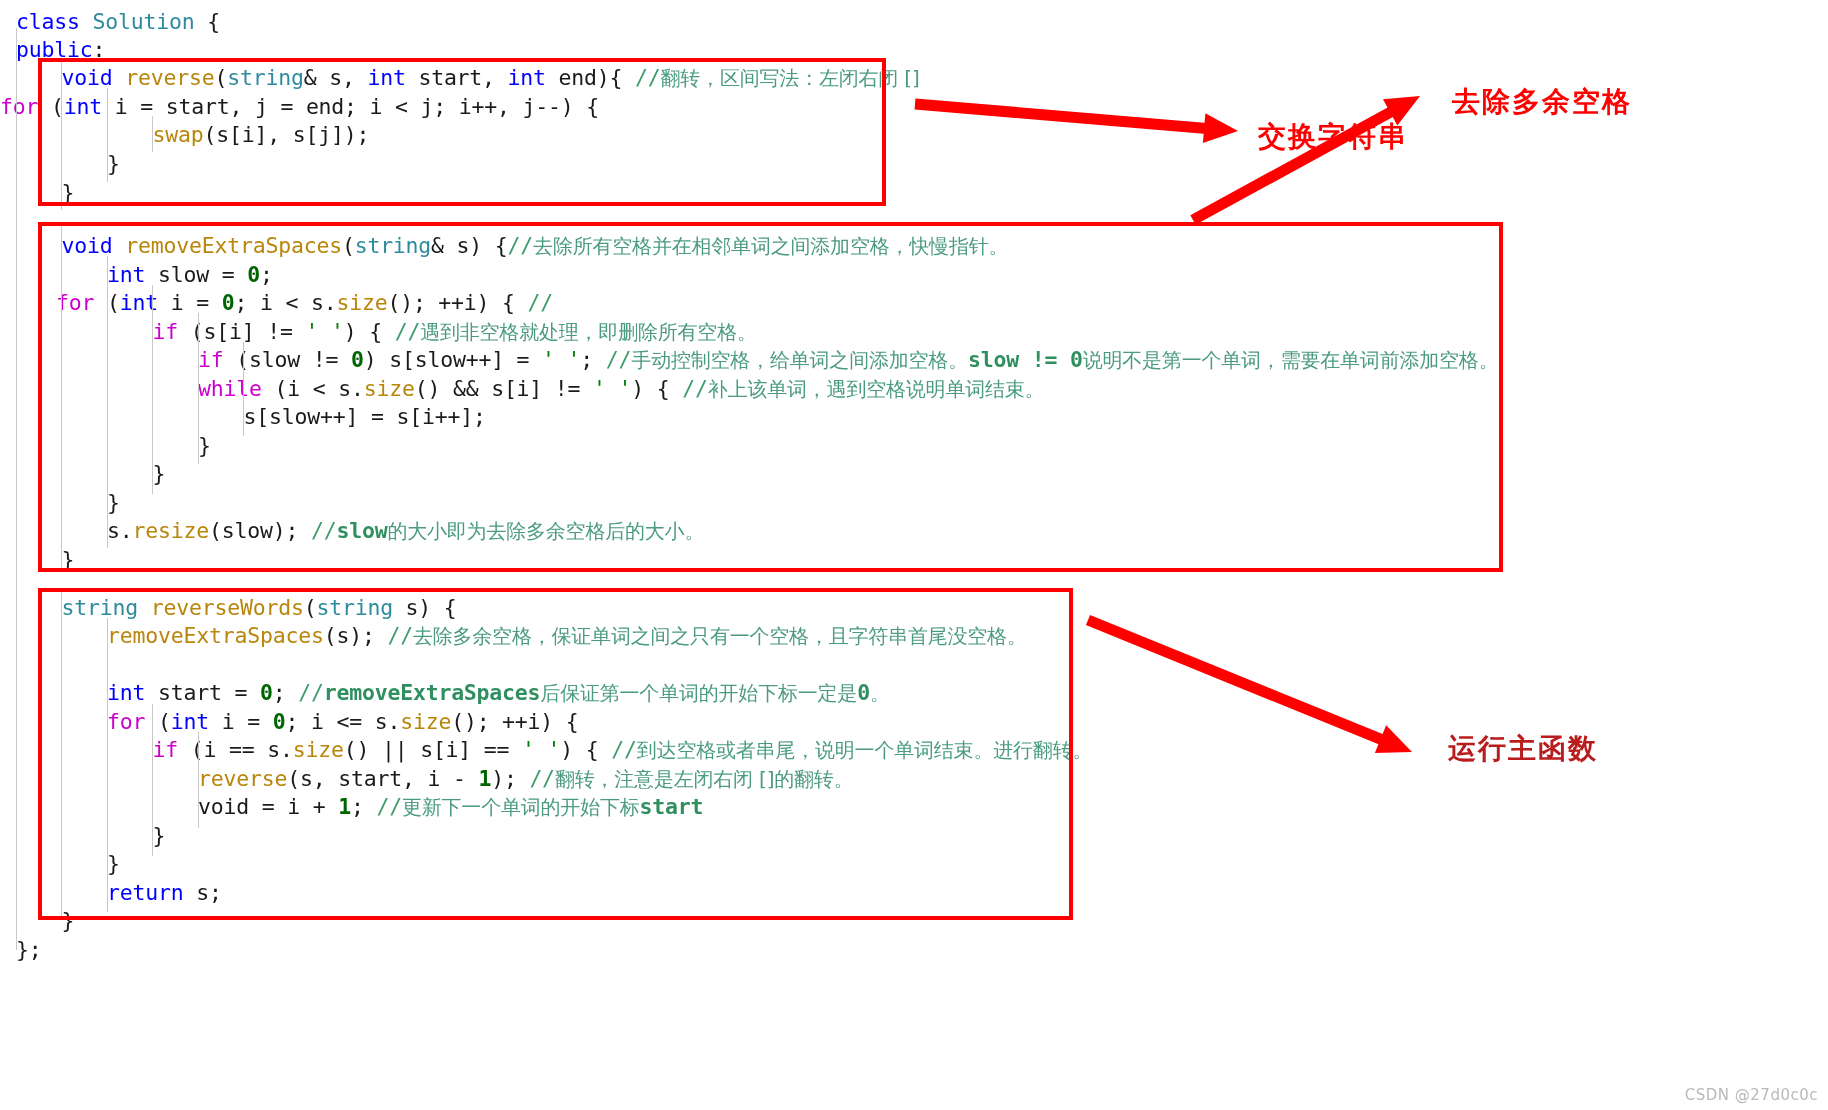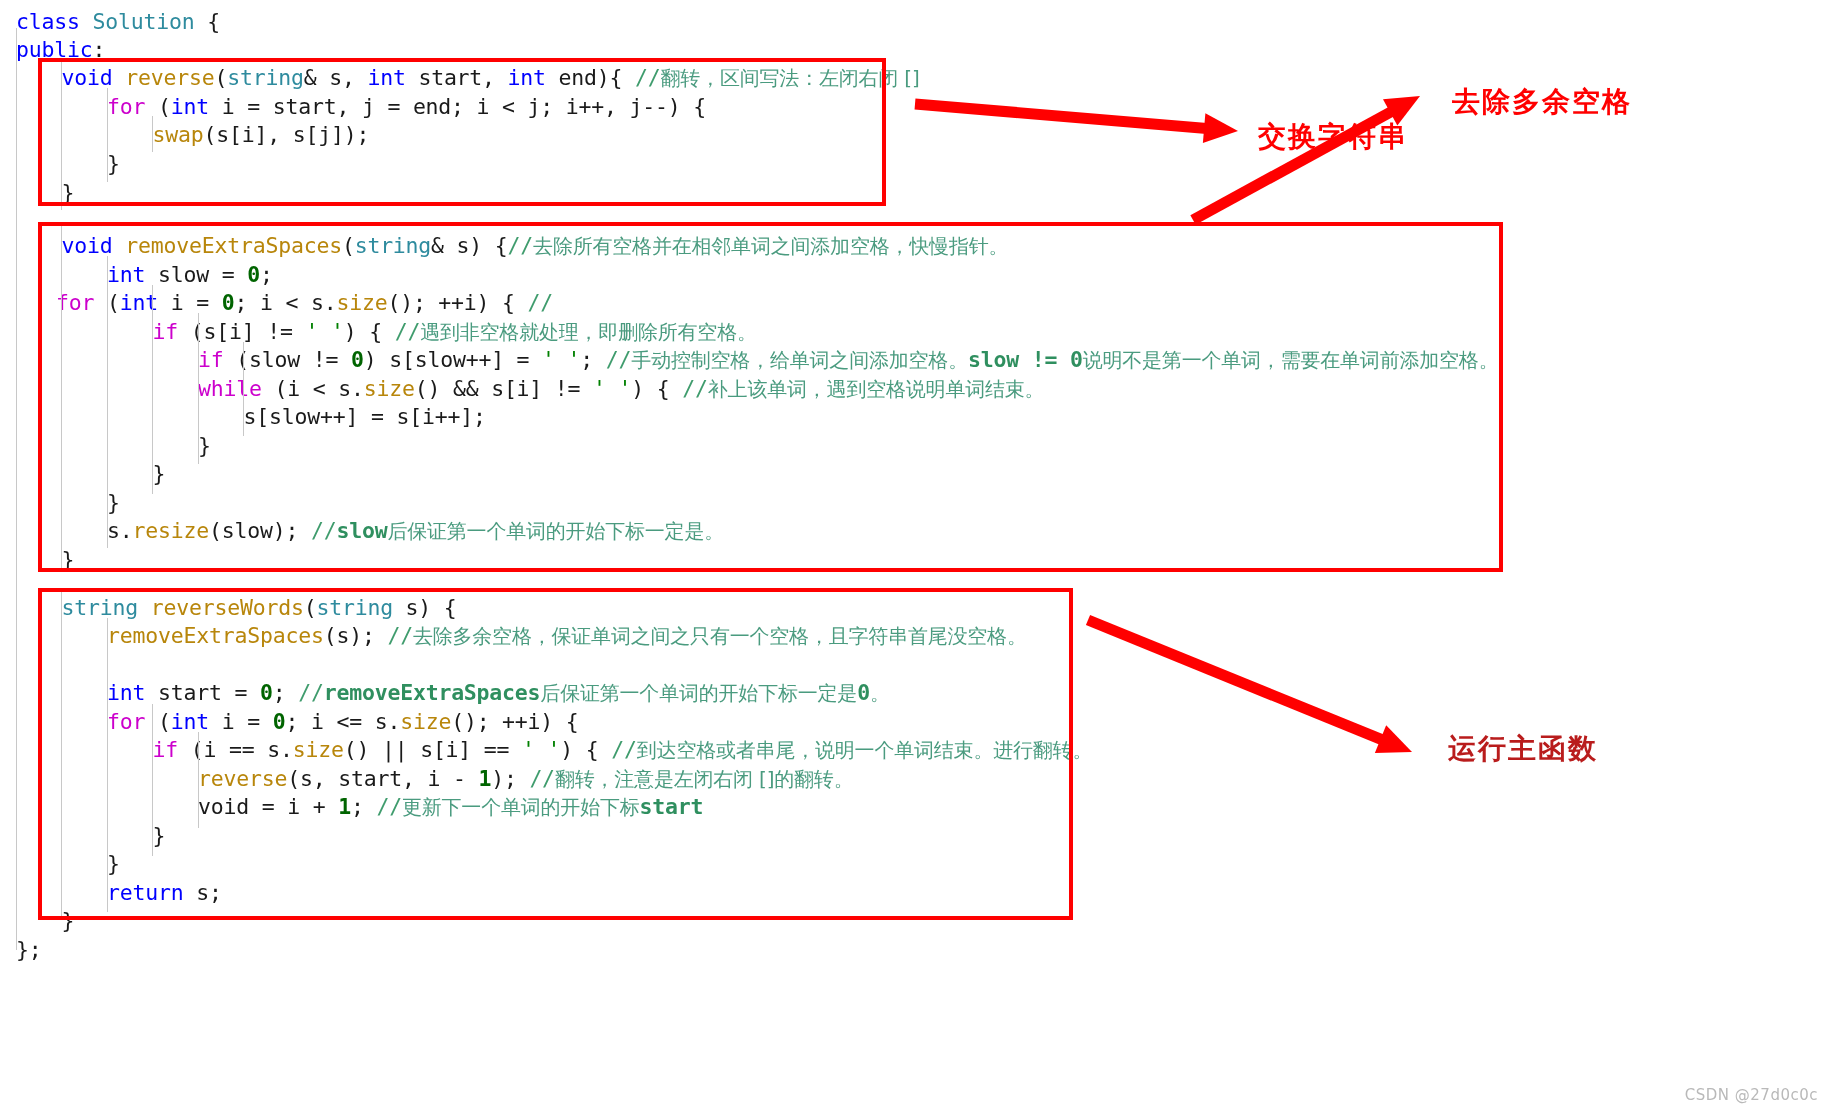--- a/index.html
+++ b/index.html
@@ -91,36 +91,36 @@
     letter-spacing: 0.5px;
   }
 </style>
 </head>
 <body>
 
 <div id="code-canvas">
     <div class="code-line" style="top: 36px;"><span style="display: inline-block; padding-left: 16px;"><span class="kw">public</span><span class="plain">:</span></span></div>
     <div class="code-line" style="top: 8px;"><span style="display: inline-block; padding-left: 16px;"><span class="kw">class </span><span class="type">Solution</span><span class="plain"> {</span></span></div>
     <div class="code-line" style="top: 64px;"><span style="display: inline-block; padding-left: 61.5px;"><span class="kw">void </span><span class="fn">reverse</span><span class="plain">(</span><span class="type">string</span><span class="plain">&amp; s, </span><span class="kw">int </span><span class="plain">start, </span><span class="kw">int </span><span class="plain">end){ </span><span class="cmt">//</span><span class="cmt-cn">翻转，区间写法：左闭右闭 []</span></span></div>
-    <div class="code-line" style="top: 93px;"><span style="display: inline-block; padding-left: 107px;"><span class="kw2">for </span><span class="plain">(</span><span class="kw">int </span><span class="plain">i = start, j = end; i &lt; j; i++, j--) {</span></span></div>
+    <div class="code-line" style="top: 93px;"><span style="display: inline-block; "><span class="kw2">for </span><span class="plain">(</span><span class="kw">int </span><span class="plain">i = start, j = end; i &lt; j; i++, j--) {</span></span></div>
     <div class="code-line" style="top: 121px;"><span style="display: inline-block; padding-left: 152.5px;"><span class="fn">swap</span><span class="plain">(s[i], s[j]);</span></span></div>
     <div class="code-line" style="top: 150px;"><span style="display: inline-block; padding-left: 107px;"><span class="plain">}</span></span></div>
     <div class="code-line" style="top: 179px;"><span style="display: inline-block; padding-left: 61.5px;"><span class="plain">}</span></span></div>
     <div class="code-line" style="top: 207px;"><span style="display: inline-block; padding-left: 16px;"></span></div>
     <div class="code-line" style="top: 232px;"><span style="display: inline-block; padding-left: 61.5px;"><span class="kw">void </span><span class="fn">removeExtraSpaces</span><span class="plain">(</span><span class="type">string</span><span class="plain">&amp; s) {</span><span class="cmt">//</span><span class="cmt-cn">去除所有空格并在相邻单词之间添加空格，快慢指针。</span></span></div>
     <div class="code-line" style="top: 261px;"><span style="display: inline-block; padding-left: 107px;"><span class="kw">int </span><span class="plain">slow = </span><span class="num">0</span><span class="plain">;</span></span></div>
     <div class="code-line" style="top: 289px;"><span style="display: inline-block; padding-left: 56px;"><span class="kw2">for </span><span class="plain">(</span><span class="kw">int </span><span class="plain">i = </span><span class="num">0</span><span class="plain">; i &lt; s.</span><span class="fn">size</span><span class="plain">(); ++i) { </span><span class="cmt">//</span></span></div>
     <div class="code-line" style="top: 318px;"><span style="display: inline-block; padding-left: 152.5px;"><span class="kw2">if </span><span class="plain">(s[i] != </span><span class="str">' '</span><span class="plain">) { </span><span class="cmt">//</span><span class="cmt-cn">遇到非空格就处理，即删除所有空格。</span></span></div>
     <div class="code-line" style="top: 346px;"><span style="display: inline-block; padding-left: 198px;"><span class="kw2">if </span><span class="plain">(slow != </span><span class="num">0</span><span class="plain">) s[slow++] = </span><span class="str">' '</span><span class="plain">; </span><span class="cmt">//</span><span class="cmt-cn">手动控制空格，给单词之间添加空格。</span><span class="cmt-mono">slow != 0</span><span class="cmt-cn">说明不是第一个单词，需要在单词前添加空格。</span></span></div>
     <div class="code-line" style="top: 375px;"><span style="display: inline-block; padding-left: 198px;"><span class="kw2">while </span><span class="plain">(i &lt; s.</span><span class="fn">size</span><span class="plain">() &amp;&amp; s[i] != </span><span class="str">' '</span><span class="plain">) { </span><span class="cmt">//</span><span class="cmt-cn">补上该单词，遇到空格说明单词结束。</span></span></div>
     <div class="code-line" style="top: 403px;"><span style="display: inline-block; padding-left: 243.5px;"><span class="plain">s[slow++] = s[i++];</span></span></div>
     <div class="code-line" style="top: 432px;"><span style="display: inline-block; padding-left: 198px;"><span class="plain">}</span></span></div>
     <div class="code-line" style="top: 460px;"><span style="display: inline-block; padding-left: 152.5px;"><span class="plain">}</span></span></div>
     <div class="code-line" style="top: 489px;"><span style="display: inline-block; padding-left: 107px;"><span class="plain">}</span></span></div>
-    <div class="code-line" style="top: 517px;"><span style="display: inline-block; padding-left: 107px;"><span class="plain">s.</span><span class="fn">resize</span><span class="plain">(slow); </span><span class="cmt">//</span><span class="cmt-mono">slow</span><span class="cmt-cn">后保证第一个单词的开始下标一定是。</span></span></div>
+    <div class="code-line" style="top: 517px;"><span style="display: inline-block; padding-left: 107px;"><span class="plain">s.</span><span class="fn">resize</span><span class="plain">(slow); </span><span class="cmt">//</span><span class="cmt-mono">slow</span><span class="cmt-cn">的大小即为去除多余空格后的大小。</span></span></div>
     <div class="code-line" style="top: 546px;"><span style="display: inline-block; padding-left: 61.5px;"><span class="plain">}</span></span></div>
     <div class="code-line" style="top: 574px;"><span style="display: inline-block; padding-left: 16px;"></span></div>
     <div class="code-line" style="top: 594px;"><span style="display: inline-block; padding-left: 61.5px;"><span class="type">string </span><span class="fn">reverseWords</span><span class="plain">(</span><span class="type">string</span><span class="plain"> s) {</span></span></div>
     <div class="code-line" style="top: 622px;"><span style="display: inline-block; padding-left: 107px;"><span class="fn">removeExtraSpaces</span><span class="plain">(s); </span><span class="cmt">//</span><span class="cmt-cn">去除多余空格，保证单词之间之只有一个空格，且字符串首尾没空格。</span></span></div>
     <div class="code-line" style="top: 679px;"><span style="display: inline-block; padding-left: 107px;"><span class="kw">int </span><span class="plain">start = </span><span class="num">0</span><span class="plain">; </span><span class="cmt">//</span><span class="cmt-mono">removeExtraSpaces</span><span class="cmt-cn">后保证第一个单词的开始下标一定是</span><span class="cmt-mono">0</span><span class="cmt-cn">。</span></span></div>
     <div class="code-line" style="top: 708px;"><span style="display: inline-block; padding-left: 107px;"><span class="kw2">for </span><span class="plain">(</span><span class="kw">int </span><span class="plain">i = </span><span class="num">0</span><span class="plain">; i &lt;= s.</span><span class="fn">size</span><span class="plain">(); ++i) {</span></span></div>
     <div class="code-line" style="top: 736px;"><span style="display: inline-block; padding-left: 152.5px;"><span class="kw2">if </span><span class="plain">(i == s.</span><span class="fn">size</span><span class="plain">() || s[i] == </span><span class="str">' '</span><span class="plain">) { </span><span class="cmt">//</span><span class="cmt-cn">到达空格或者串尾，说明一个单词结束。进行翻转。</span></span></div>
     <div class="code-line" style="top: 765px;"><span style="display: inline-block; padding-left: 198px;"><span class="fn">reverse</span><span class="plain">(s, start, i - </span><span class="num">1</span><span class="plain">); </span><span class="cmt">//</span><span class="cmt-cn">翻转，注意是左闭右闭 []的翻转。</span></span></div>
     <div class="code-line" style="top: 793px;"><span style="display: inline-block; padding-left: 198px;"><span class="plain">void = i + </span><span class="num">1</span><span class="plain">; </span><span class="cmt">//</span><span class="cmt-cn">更新下一个单词的开始下标</span><span class="cmt-mono">start</span></span></div>
     <div class="code-line" style="top: 822px;"><span style="display: inline-block; padding-left: 152.5px;"><span class="plain">}</span></span></div>

